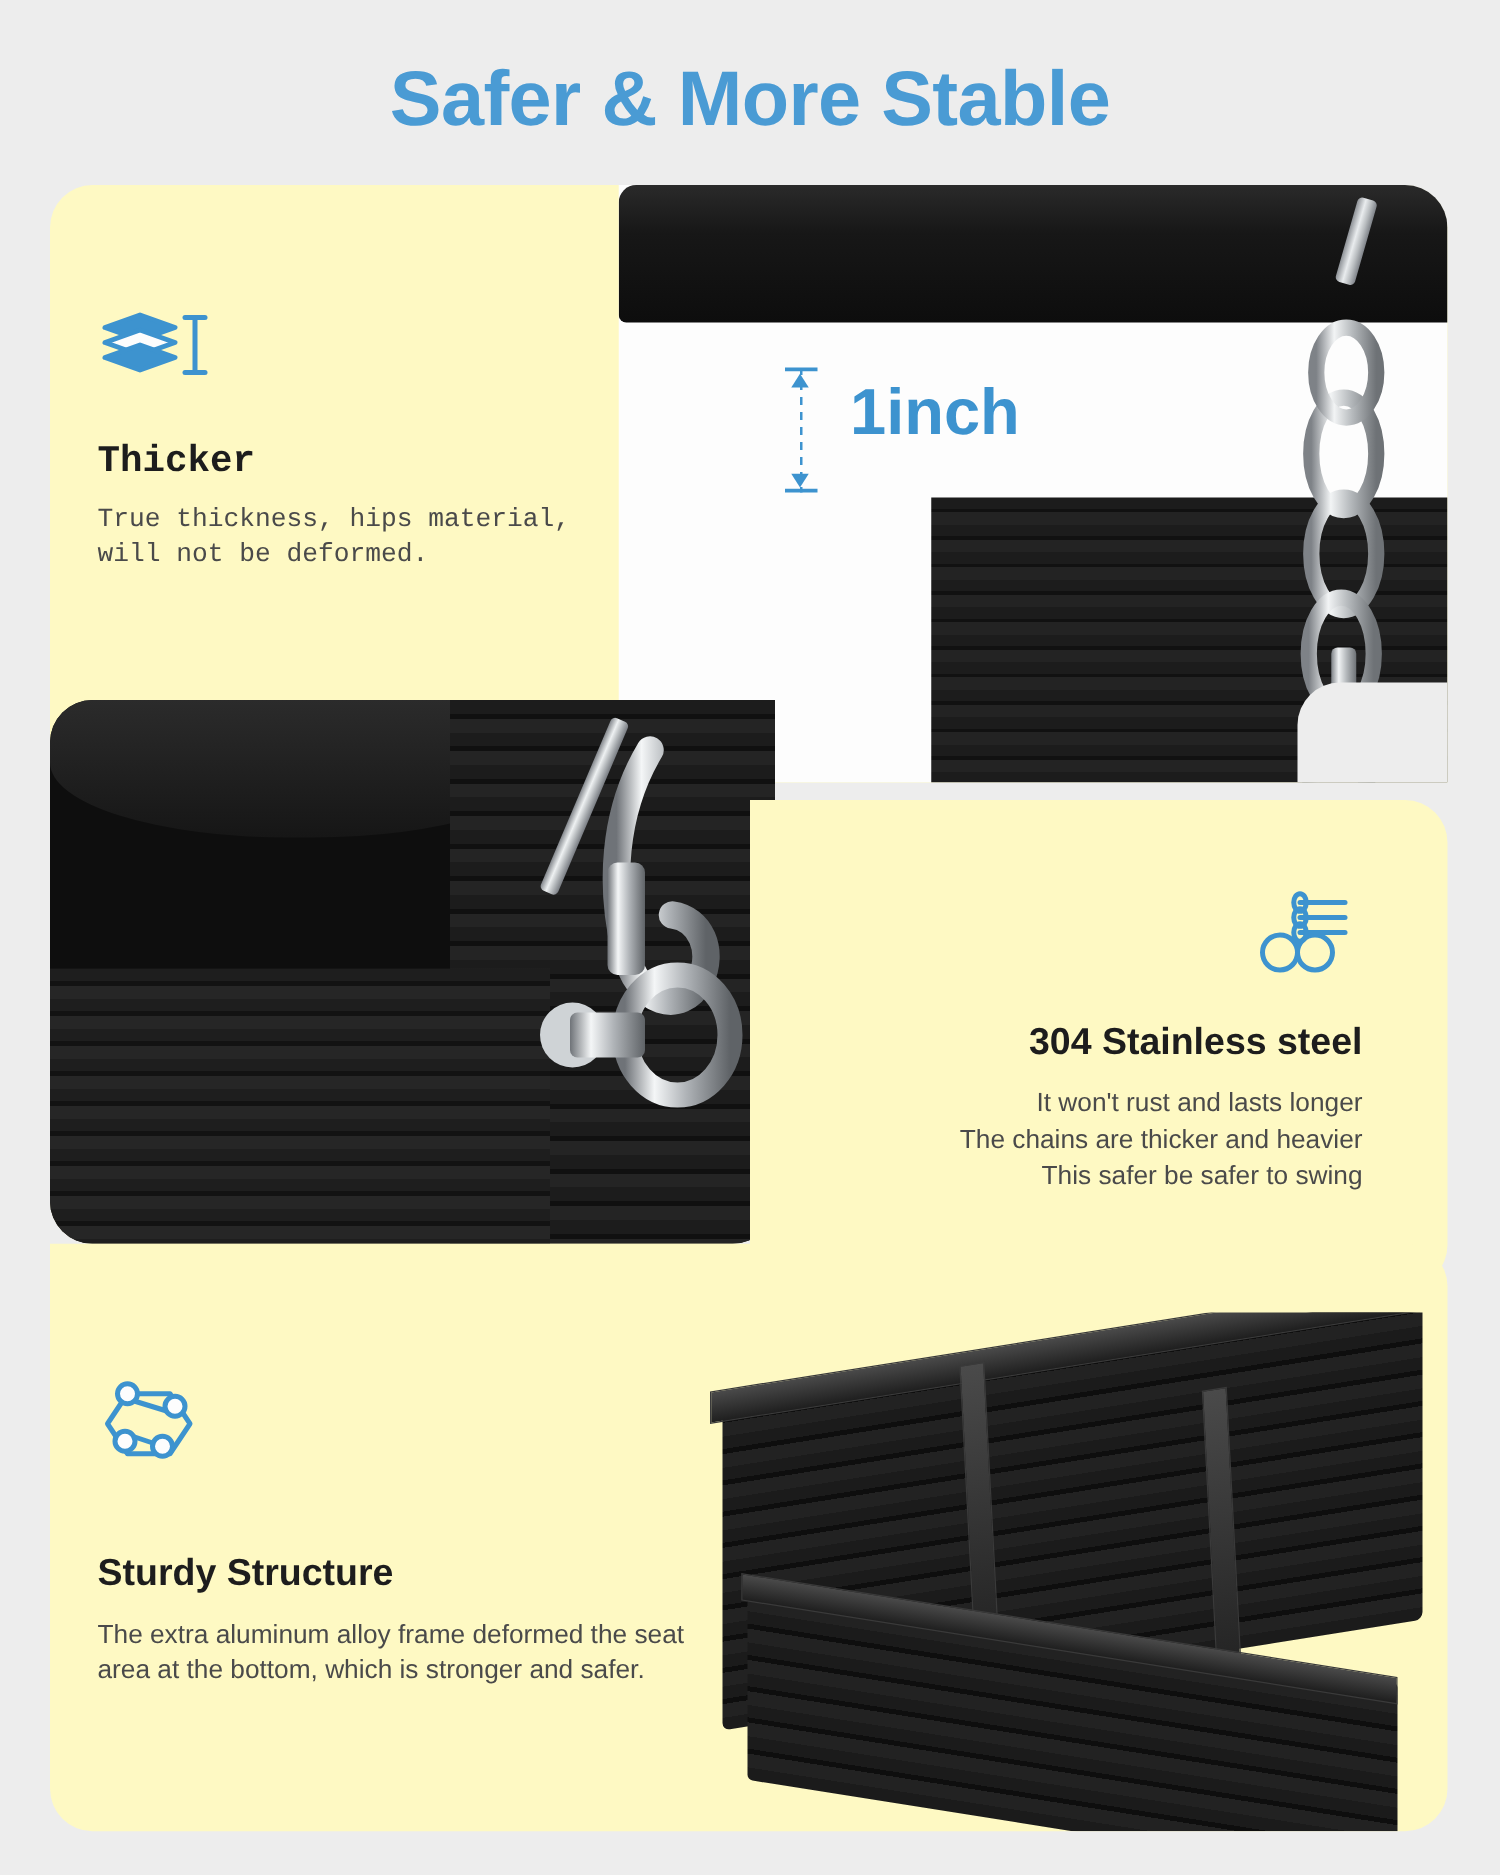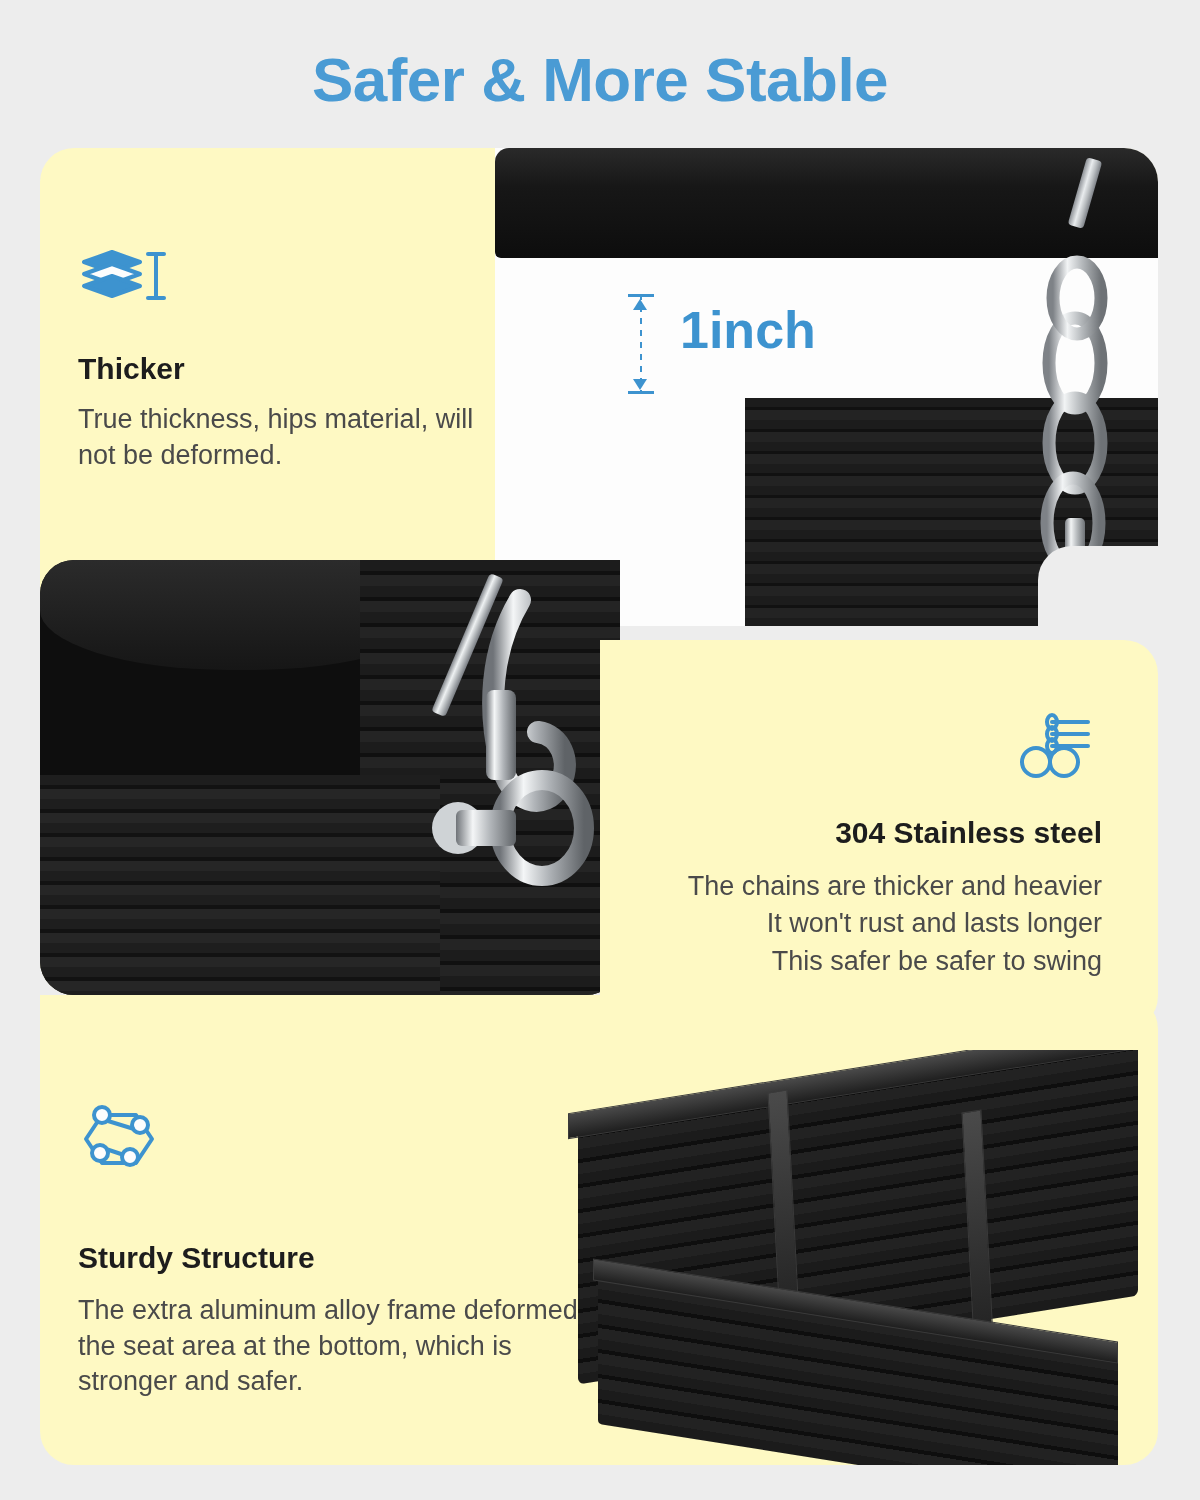--- a/index.html
+++ b/index.html
@@ -45,24 +45,24 @@
     right: 0; bottom: 0;
     width: 120px; height: 80px;
     background: #ededed;
     border-top-left-radius: 34px;
   }
   .feat-icon { color: #3d93cf; }
   .feat-head {
     font-size: 30px; font-weight: bold; color: #1d1d1d;
   }
   .feat-body {
-    font-size: 27px; color: #4a4a4a; line-height: 1.32;
-  }
-
-  #thicker-text { position: absolute; left: 38px; top: 100px; width: 430px; }
+    font-size: 21px; color: #4a4a4a; line-height: 1.32;
+  }
+
+  #thicker-text { position: absolute; left: 38px; top: 100px; width: 430px; font-family: Liberation Mono, monospace; }
   #thicker-icon { margin-bottom: 40px; }
   #thicker-head { margin-bottom: 16px; }
 
   
   .photo {
     position: absolute;
     overflow: hidden;
   }
   #thicker-photo {
     left: 455px; top: 0; width: 663px; height: 478px;
@@ -149,21 +149,21 @@
     border-radius: 4px;
   }
 
   
   #card-steel {
     left: 600px; top: 640px;
     width: 558px; height: 390px;
     border-top-left-radius: 0;
   }
   #steel-inner {
-    position: absolute; right: 56px; top: 70px; width: 440px;
+    position: absolute; right: 68px; top: 70px; width: 440px;
     text-align: right;
   }
   #steel-icon { margin-bottom: 30px; }
   #steel-head { margin-bottom: 18px; }
   #steel-body { line-height: 1.38; }
 
   
   #card-sturdy {
     left: 40px; top: 995px;
     width: 1118px; height: 470px;
@@ -290,22 +290,22 @@
             <path d="M34 24 L70 24" stroke-linecap="round"></path>
             <path d="M34 36 L70 36" stroke-linecap="round"></path>
             <ellipse cx="34" cy="12" rx="5" ry="7"></ellipse>
             <ellipse cx="34" cy="24" rx="5" ry="7"></ellipse>
             <ellipse cx="34" cy="36" rx="5" ry="7"></ellipse>
           </g>
         </svg>
       </div>
       <div class="feat-head" id="steel-head">304 Stainless steel</div>
       <div class="feat-body" id="steel-body">
+        <div>It won't rust and lasts longer</div>
         <div>The chains are thicker and heavier</div>
-        <div>It won't rust and lasts longer</div>
         <div>This safer be safer to swing</div>
       </div>
     </div>
   </div>
 
   <div class="card" id="card-sturdy">
 
     <div id="sturdy-text">
       <div class="feat-icon" id="sturdy-icon">
         <svg width="90" height="82" viewBox="0 0 90 82" fill="none">

